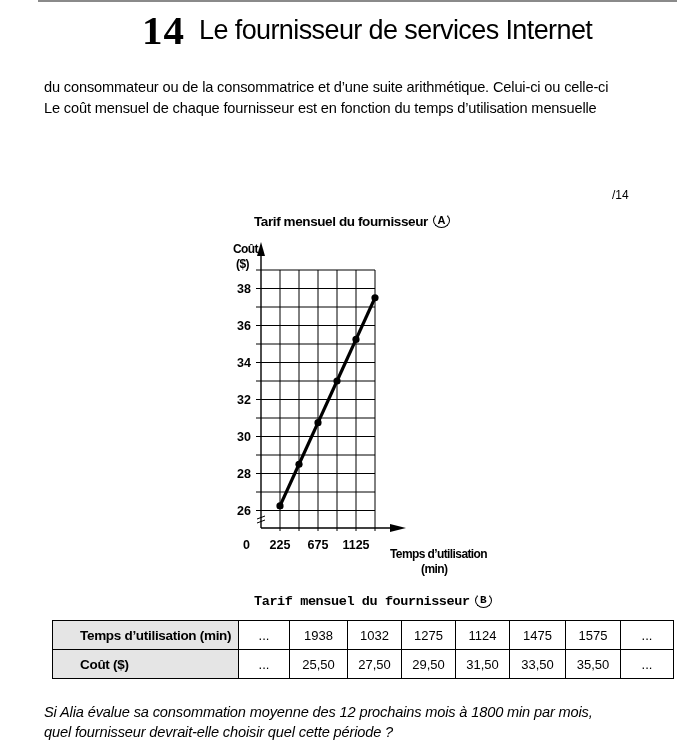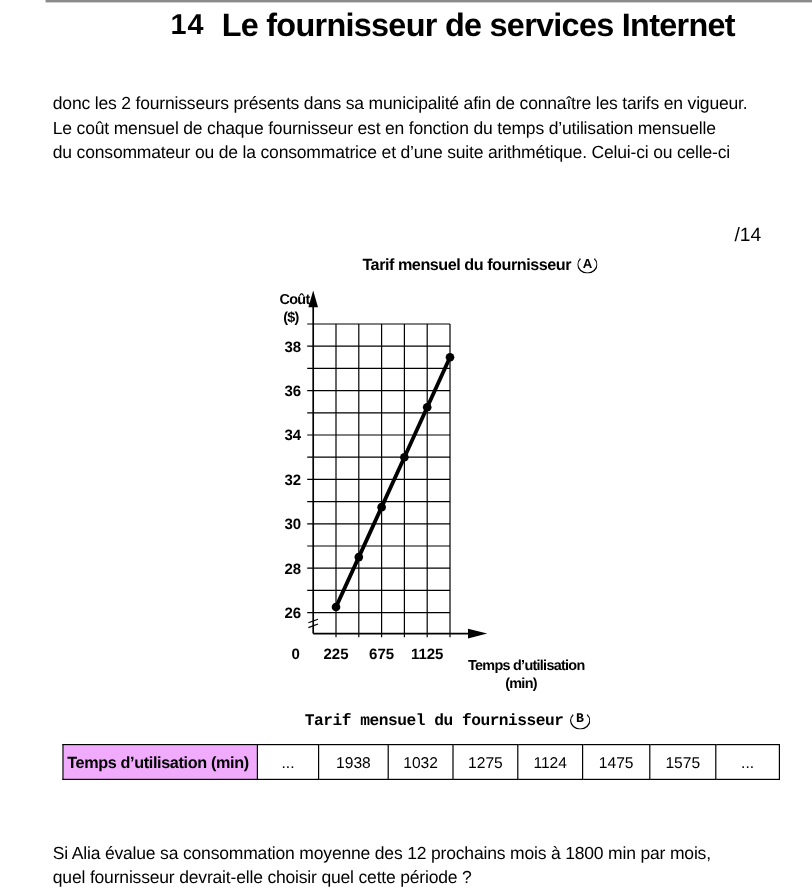--- a/index.html
+++ b/index.html
@@ -1,54 +1,53 @@
 <!DOCTYPE html>
 <html><head>
 <meta charset="utf-8">
 <style>
   html, body { margin: 0; padding: 0; background: #ffffff; }
   body { width: 677px; height: 741px; position: relative; overflow: hidden;
          font-family: "Liberation Sans", sans-serif; color: #000; }
   .topline { position: absolute; left: 38px; top: 0; width: 639px; height: 2px; background: #8a8a8a; }
   .title-wrap { position: absolute; left: 142px; top: 6px; white-space: nowrap; }
-  .qnum { font-family: Liberation Sans, sans-serif; font-weight: bold; font-size: 24px; letter-spacing: 1px; vertical-align: middle; }
-  .qtitle { font-family: "Liberation Sans", sans-serif; font-weight: bold; font-size: 27px; margin-left: 14px; vertical-align: middle; letter-spacing: -0.6px; }
+  .qnum { font-family: Liberation Serif, serif; font-weight: bold; font-size: 41px; letter-spacing: 1px; vertical-align: middle; }
+  .qtitle { font-family: "Liberation Sans", sans-serif; font-weight: normal; font-size: 27px; margin-left: 14px; vertical-align: middle; letter-spacing: -0.6px; }
   .para { position: absolute; left: 44px; top: 77px; width: 620px; font-size: 14.6px; line-height: 20.6px; letter-spacing: -0.15px; }
   .para p { margin: 0; white-space: nowrap; }
-  .score { position: absolute; left: 612px; top: 188px; font-size: 16px; }
+  .score { position: absolute; left: 612px; top: 188px; font-size: 12px; }
   .chart-title { position: absolute; font-weight: bold; font-size: 13.5px; letter-spacing: -0.4px; white-space: nowrap; }
   .circ { display: inline-block; width: 15px; height: 13px; border: 1.3px solid #000; border-radius: 50%;
           font-size: 11px; line-height: 13px; text-align: center; font-weight: bold; vertical-align: 2px; margin-left: 5px; border-top-color: transparent; }
   svg#chartA { position: absolute; left: 0; top: 0; }
   .axis-lbl { font-family: "Liberation Sans", sans-serif; font-weight: bold; font-size: 12px; letter-spacing: -0.6px; }
   .tick-lbl { font-family: "Liberation Sans", sans-serif; font-weight: bold; font-size: 12.5px; }
   table.tb { position: absolute; left: 52px; top: 620px; border-collapse: collapse; font-size: 13px; }
   table.tb td { border: 1.3px solid #000; height: 28px; text-align: center; padding: 0; }
-  table.tb td.hdr { background: #f0abfc; font-weight: bold; text-align: left; padding-left: 3px; width: 158px; font-size: 13.5px; letter-spacing: -0.3px; }
-  .question { position: absolute; left: 44px; top: 702px; font-size: 14.6px; line-height: 20px; letter-spacing: -0.15px; white-space: nowrap; }
+  table.tb td.hdr { background: #e5e5e5; font-weight: bold; text-align: left; padding-left: 27px; width: 158px; font-size: 13.5px; letter-spacing: -0.3px; }
+  .question { position: absolute; left: 44px; top: 702px; font-size: 14.6px; line-height: 20px; letter-spacing: -0.15px; white-space: nowrap; font-style: italic; }
   .question p { margin: 0; }
 </style>
 </head>
 <body>
 
 <div class="topline"></div>
 
 <div class="title-wrap">
   <span class="qnum">14</span><span class="qtitle">Le fournisseur de services Internet</span>
 </div>
 
 <div class="para">
-  <p>donc les 2 fournisseurs présents dans sa municipalité afin de connaître les tarifs en vigueur.</p>
+  <p>du consommateur ou de la consommatrice et d’une suite arithmétique. Celui-ci ou celle-ci</p>
   <p>Le coût mensuel de chaque fournisseur est en fonction du temps d’utilisation mensuelle</p>
-  <p>du consommateur ou de la consommatrice et d’une suite arithmétique. Celui-ci ou celle-ci</p>
 </div>
 
 <div class="score">/14</div>
 
-<div class="chart-title" style="left:254px; top:213px;margin-left:48px;">
+<div class="chart-title" style="left:254px; top:213px;">
   <span>Tarif mensuel du fournisseur</span><span class="circ">A</span>
 </div>
 
 <svg id="chartA" width="677" height="600">
   <g id="grid">
       <line x1="256" x2="375" y1="510.5" y2="510.5" stroke="#000" stroke-width="1"></line>
       <line x1="256" x2="375" y1="492" y2="492" stroke="#000" stroke-width="1"></line>
       <line x1="256" x2="375" y1="473.5" y2="473.5" stroke="#000" stroke-width="1"></line>
       <line x1="256" x2="375" y1="455" y2="455" stroke="#000" stroke-width="1"></line>
       <line x1="256" x2="375" y1="436.5" y2="436.5" stroke="#000" stroke-width="1"></line>
@@ -113,19 +112,30 @@
     <td class="hdr">Temps d’utilisation (min)</td>
     <td style="width:50px">...</td>
     <td style="width:57px">1938</td>
     <td style="width:53px">1032</td>
     <td style="width:53px">1275</td>
     <td style="width:53px">1124</td>
     <td style="width:55px">1475</td>
     <td style="width:54px">1575</td>
     <td style="width:52px">...</td>
   </tr>
+  <tr>
+    <td class="hdr">Coût ($)</td>
+    <td>...</td>
+    <td>25,50</td>
+    <td>27,50</td>
+    <td>29,50</td>
+    <td>31,50</td>
+    <td>33,50</td>
+    <td>35,50</td>
+    <td>...</td>
+  </tr>
 </tbody>
   </table>
 
 <div class="question">
   <p>Si Alia évalue sa consommation moyenne des 12 prochains mois à 1800 min par mois,</p>
   <p>quel fournisseur devrait-elle choisir quel cette période ?</p>
 </div>
 
 </body></html>

